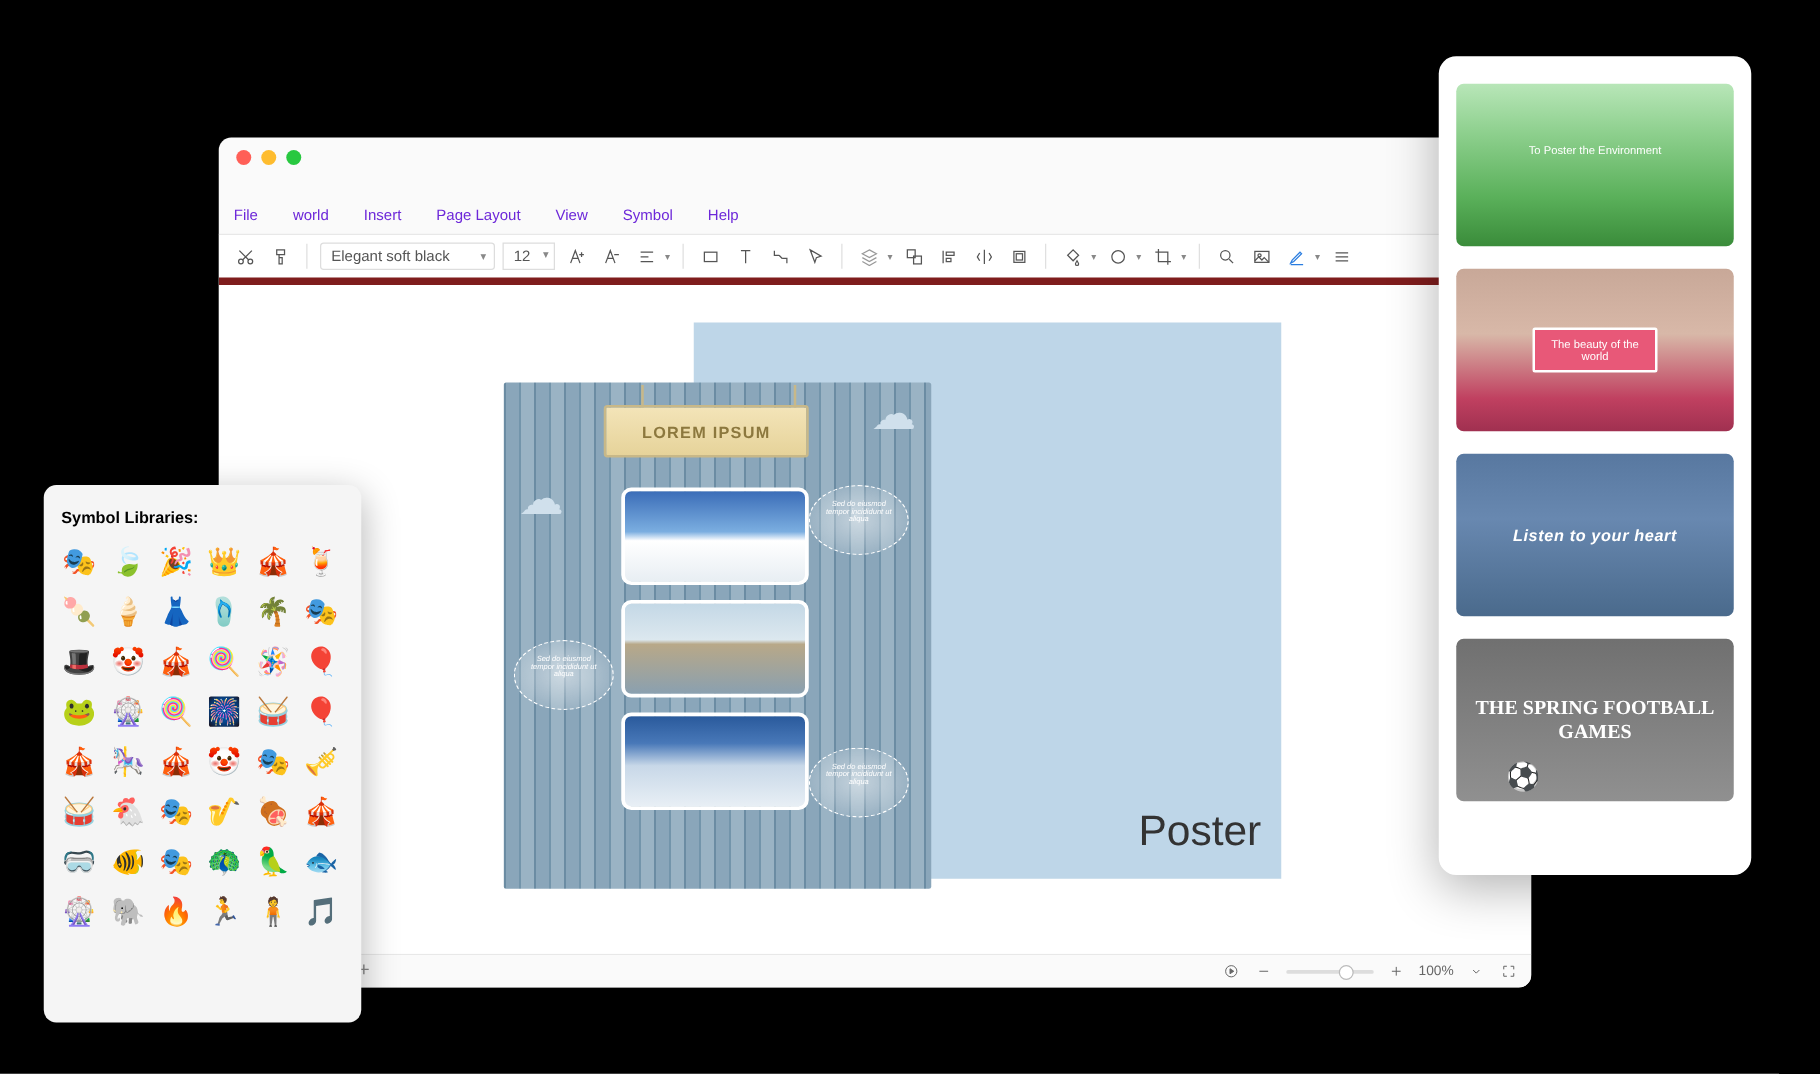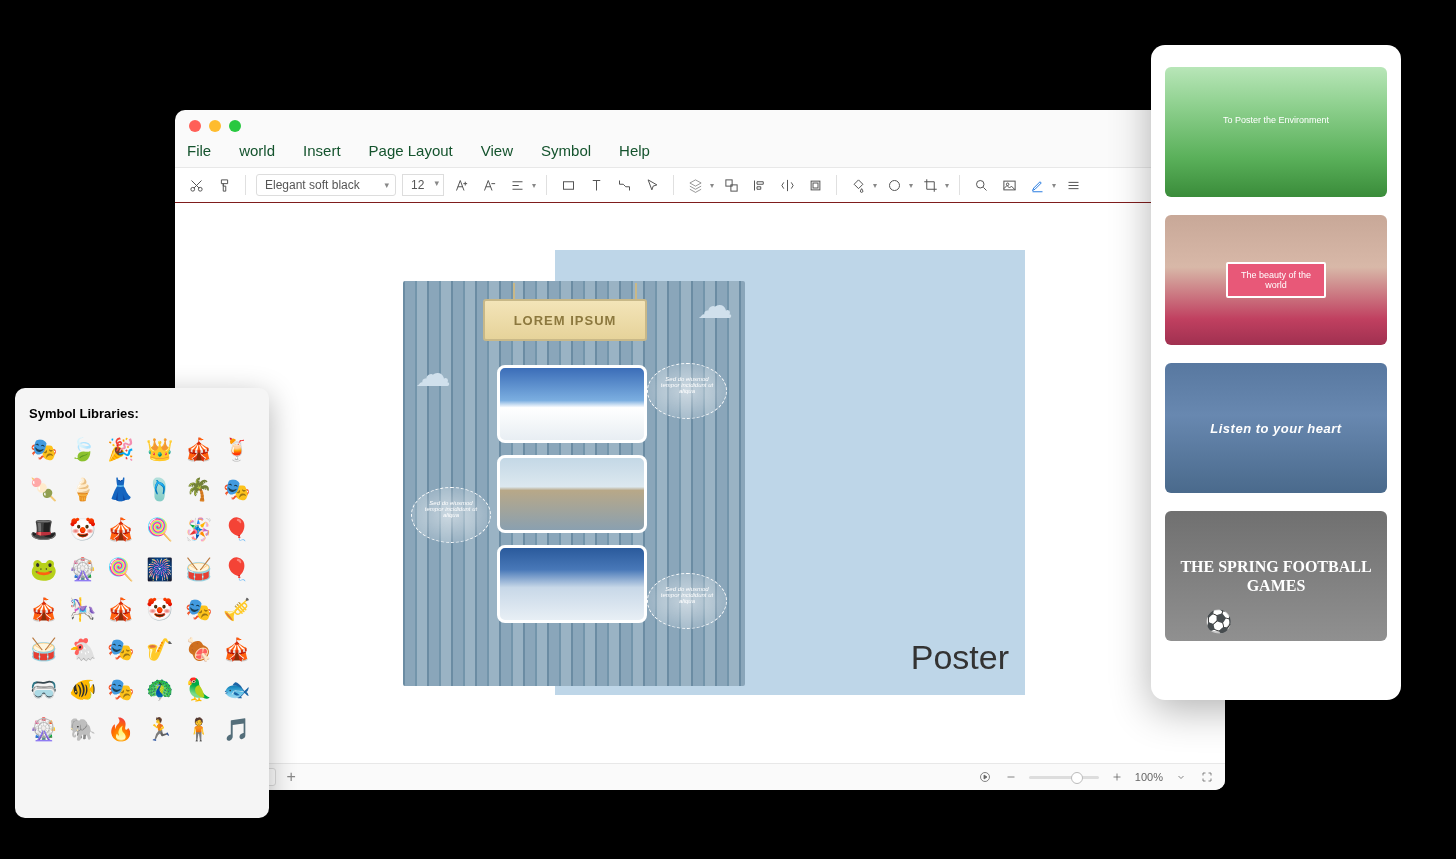--- a/index.html
+++ b/index.html
@@ -34,32 +34,33 @@
 }
 .wc-dot { width: 12px; height: 12px; border-radius: 50%; }
 .wc-red { background: #ff5f57; }
 .wc-yellow { background: #febc2e; }
 .wc-green { background: #28c840; }
 
 .menubar {
   display: flex;
   gap: 28px;
   padding: 4px 12px 8px;
-  font-size: 15px;
-  color: #14532d;
+  font-size: 12px;
+  color: #6d28d9;
+  margin-top: 23px;
 }
 .menubar span { cursor: pointer; }
 
 .toolbar {
   display: flex;
   align-items: center;
   gap: 6px;
   padding: 6px 10px;
   border-top: 1px solid #e8e8e8;
-  border-bottom: 1px solid #7f1d1d;
+  border-bottom: 6px solid #7f1d1d;
   background: #fff;
   font-size: 12px;
   color: #555;
   flex-wrap: nowrap;
   overflow: hidden;
 }
 .tb-sep { width: 1px; height: 20px; background: #e0e0e0; margin: 0 4px; }
 .tb-icon {
   width: 22px; height: 22px;
   display: flex; align-items: center; justify-content: center;
@@ -100,21 +101,20 @@
   overflow: hidden;
 }
 
 .poster-bg {
   position: absolute;
   left: 380px;
   top: 30px;
   width: 470px;
   height: 445px;
   background: #bed6e8;
-  margin-top: 17px;
 }
 .poster-label {
   position: absolute;
   right: 16px;
   bottom: 18px;
   font-size: 34px;
   font-weight: 500;
   color: #333;
 }
 
@@ -242,21 +242,21 @@
   background: #fff;
   border: 1px solid #bbb;
   border-radius: 50%;
   top: -4px;
   left: 42px;
 }
 
 
 .symbols-panel {
   position: absolute;
-  left: 15px;
+  left: 35px;
   top: 388px;
   width: 254px;
   height: 430px;
   background: #f5f5f5;
   border-radius: 10px;
   box-shadow: 0 8px 30px rgba(0,0,0,0.3);
   padding: 18px 14px;
 }
 .symbols-title {
   font-size: 13px;

